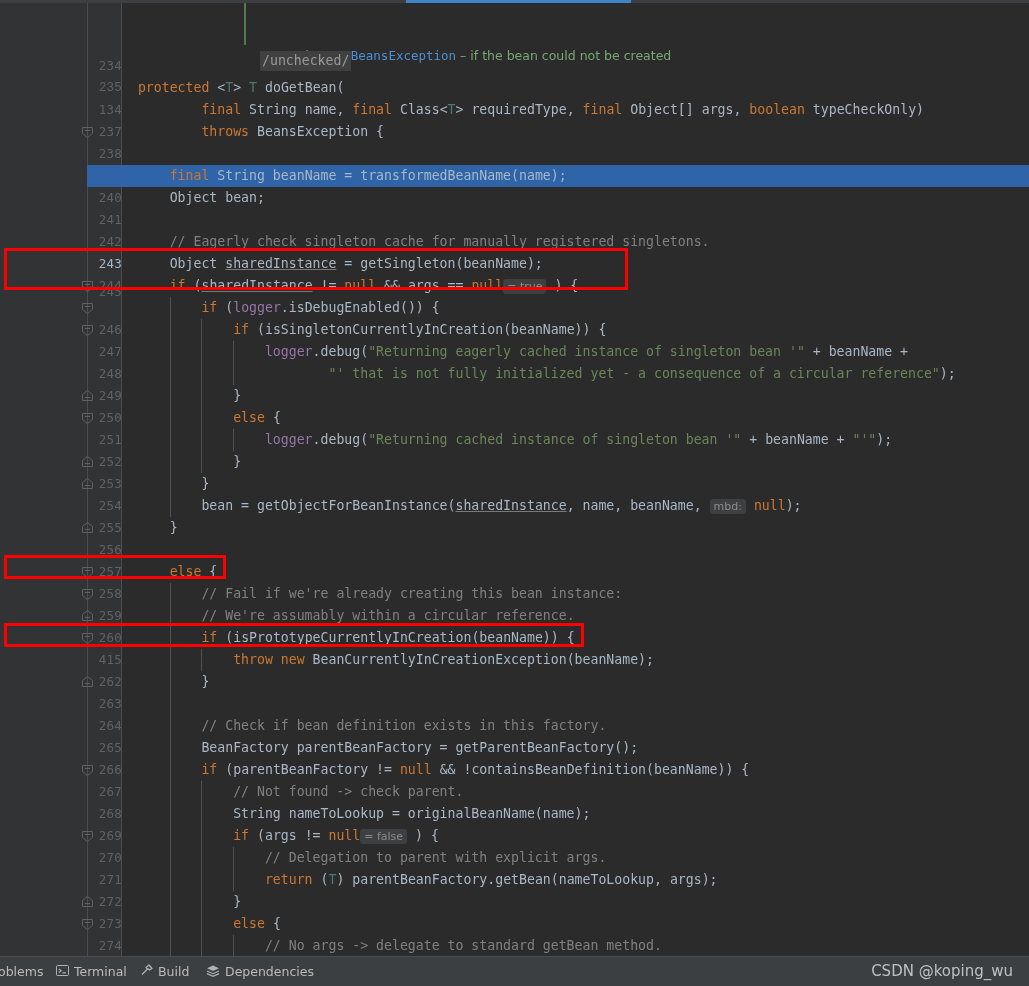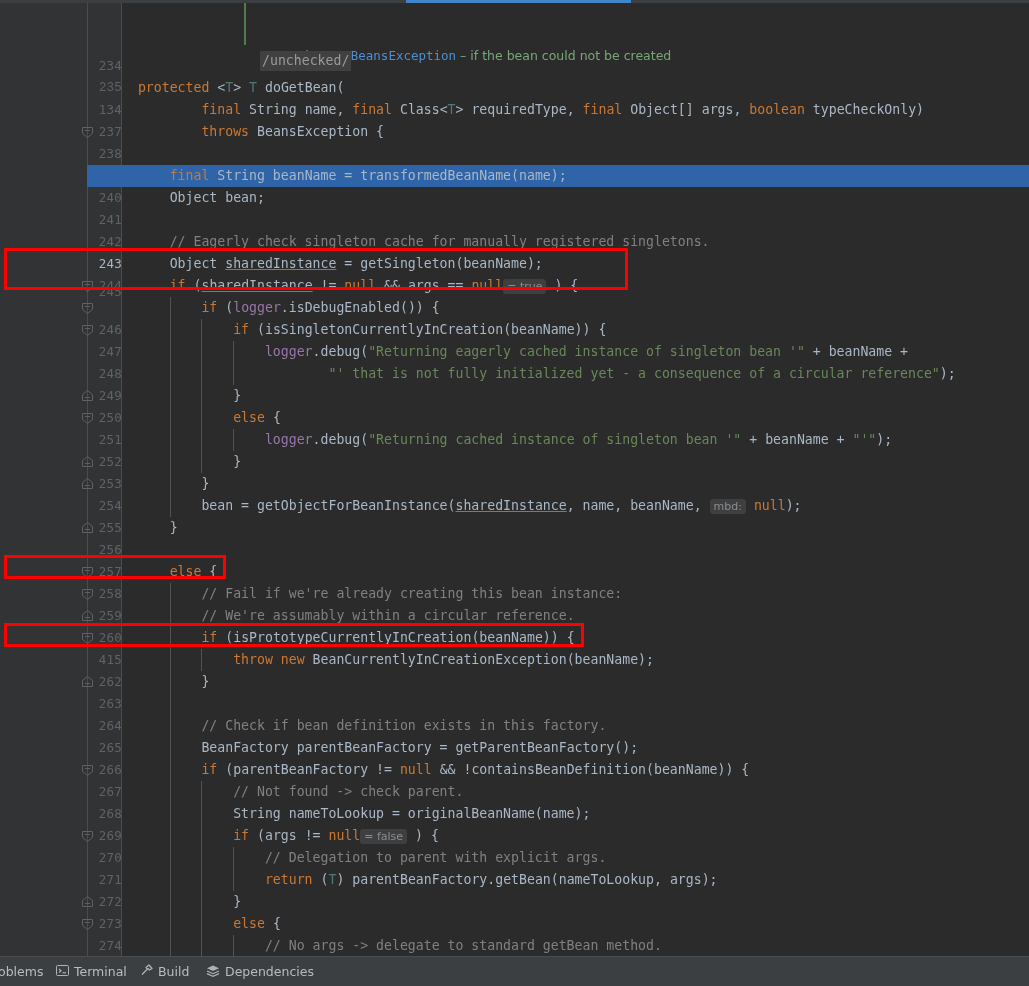--- a/index.html
+++ b/index.html
@@ -357,14 +357,15 @@
         <div class="tool" style="left: 140px;"><span class="ti"><svg width="13" height="13" viewBox="0 0 13 13">
               <path d="M2 10.5 L7.5 5 L6 3.5 L9 1 L12 4.5 L9.5 6 L8 4.5" fill="none" stroke="#AFB1B3" stroke-width="1.3" stroke-linejoin="round"></path>
             </svg></span><span>Build</span></div>
         <div class="tool" style="left: 206px;"><span class="ti"><svg width="14" height="13" viewBox="0 0 14 13">
               <path d="M7 1.5 L13 4.2 L7 6.9 L1 4.2 Z" fill="#AFB1B3"></path>
               <path d="M1 7 L7 9.7 L13 7" fill="none" stroke="#AFB1B3" stroke-width="1.2"></path>
               <path d="M1 9.6 L7 12.3 L13 9.6" fill="none" stroke="#AFB1B3" stroke-width="1.2"></path>
             </svg></span><span>Dependencies</span></div>
       </div>
   </div>
+  <div class="watermark">CSDN @koping_wu</div>
 
 </div>
 
 </body></html>

